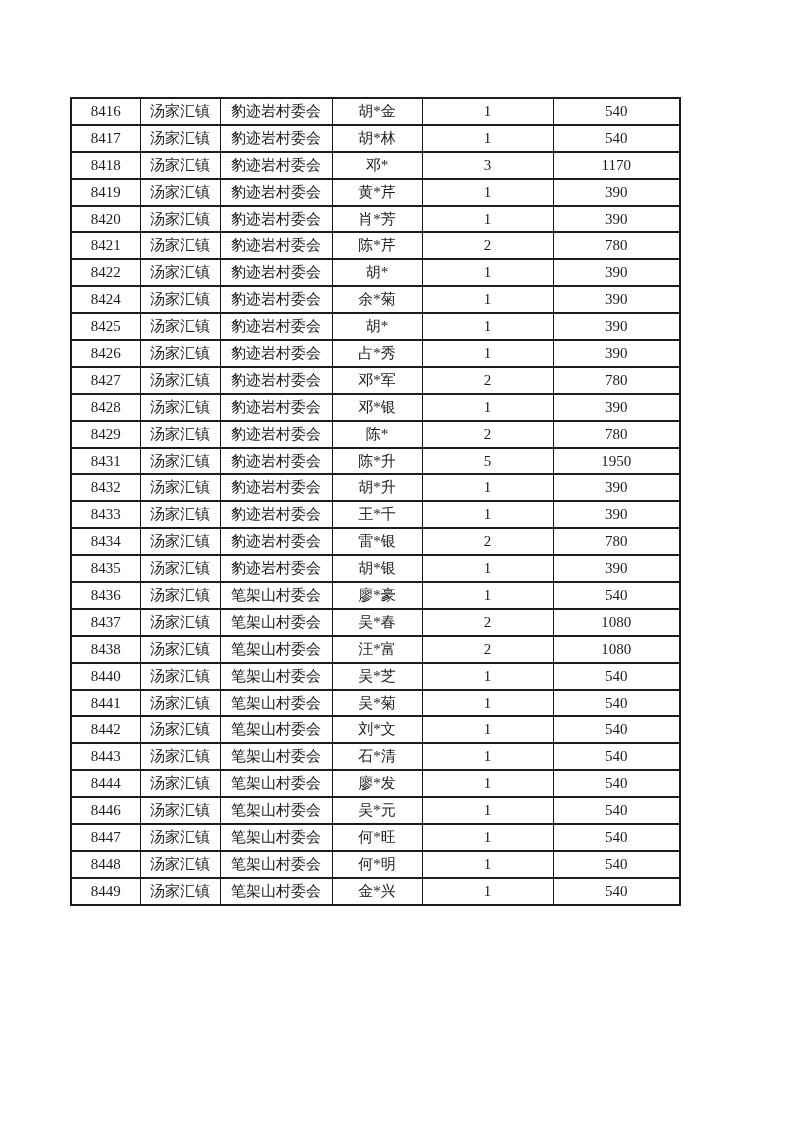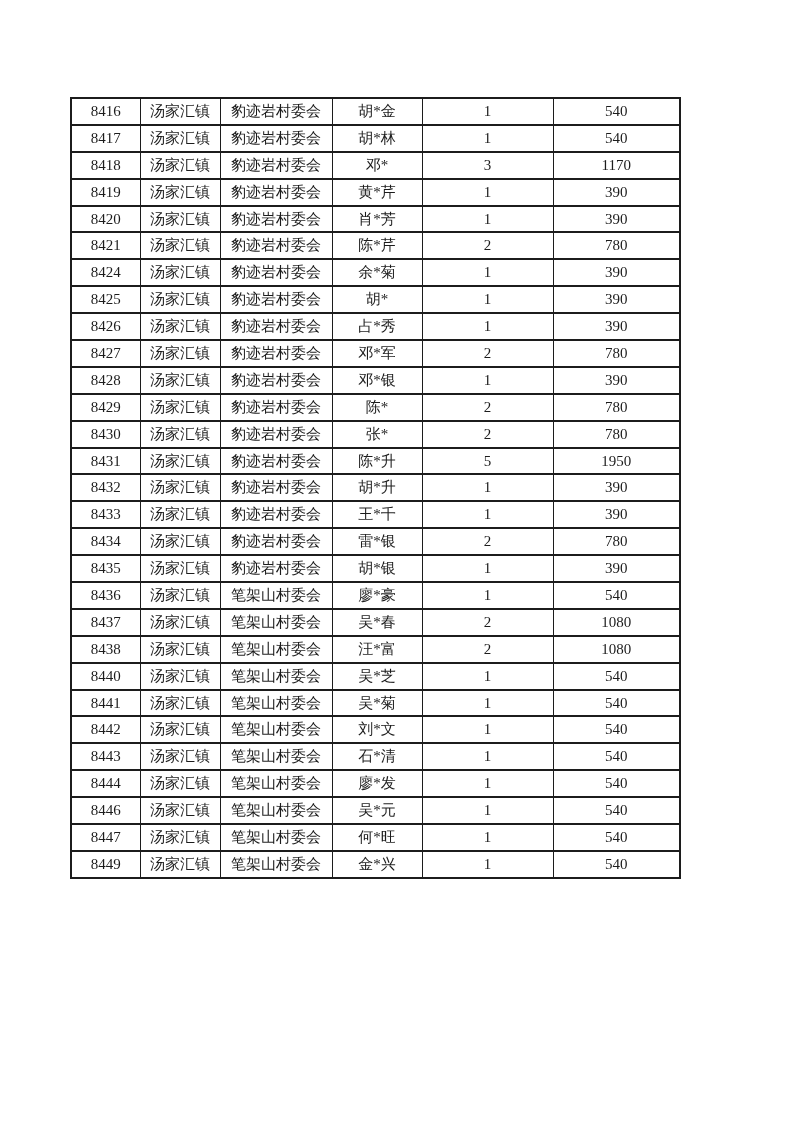--- a/index.html
+++ b/index.html
@@ -107,20 +107,28 @@
         </tr>
         <tr>
           <td>8421</td>
           <td>汤家汇镇</td>
           <td>豹迹岩村委会</td>
           <td>陈*芹</td>
           <td>2</td>
           <td>780</td>
         </tr>
         <tr>
+          <td>8422</td>
+          <td>汤家汇镇</td>
+          <td>豹迹岩村委会</td>
+          <td>胡*</td>
+          <td>1</td>
+          <td>390</td>
+        </tr>
+        <tr>
           <td>8424</td>
           <td>汤家汇镇</td>
           <td>豹迹岩村委会</td>
           <td>余*菊</td>
           <td>1</td>
           <td>390</td>
         </tr>
         <tr>
           <td>8425</td>
           <td>汤家汇镇</td>
@@ -151,28 +159,20 @@
           <td>豹迹岩村委会</td>
           <td>邓*银</td>
           <td>1</td>
           <td>390</td>
         </tr>
         <tr>
           <td>8429</td>
           <td>汤家汇镇</td>
           <td>豹迹岩村委会</td>
           <td>陈*</td>
-          <td>2</td>
-          <td>780</td>
-        </tr>
-        <tr>
-          <td>8430</td>
-          <td>汤家汇镇</td>
-          <td>豹迹岩村委会</td>
-          <td>张*</td>
           <td>2</td>
           <td>780</td>
         </tr>
         <tr>
           <td>8431</td>
           <td>汤家汇镇</td>
           <td>豹迹岩村委会</td>
           <td>陈*升</td>
           <td>5</td>
           <td>1950</td>
@@ -279,20 +279,28 @@
           <td>笔架山村委会</td>
           <td>吴*元</td>
           <td>1</td>
           <td>540</td>
         </tr>
         <tr>
           <td>8447</td>
           <td>汤家汇镇</td>
           <td>笔架山村委会</td>
           <td>何*旺</td>
+          <td>1</td>
+          <td>540</td>
+        </tr>
+        <tr>
+          <td>8448</td>
+          <td>汤家汇镇</td>
+          <td>笔架山村委会</td>
+          <td>何*明</td>
           <td>1</td>
           <td>540</td>
         </tr>
         <tr>
           <td>8449</td>
           <td>汤家汇镇</td>
           <td>笔架山村委会</td>
           <td>金*兴</td>
           <td>1</td>
           <td>540</td>

